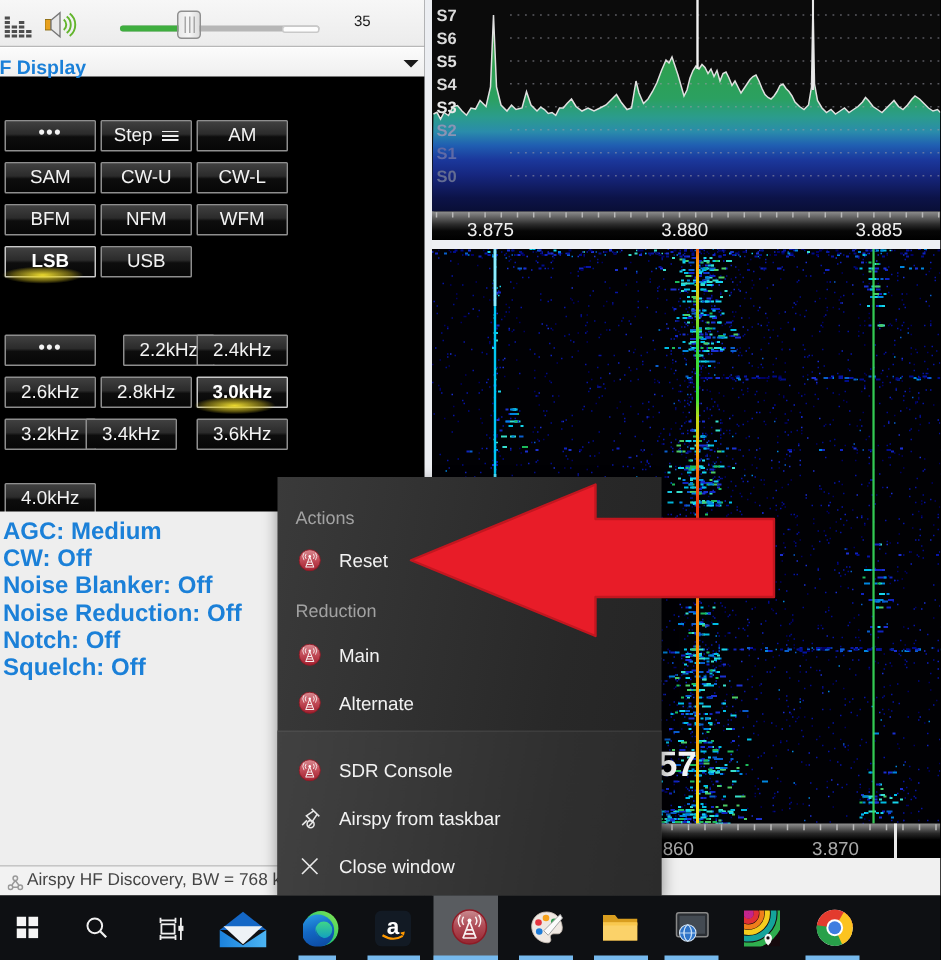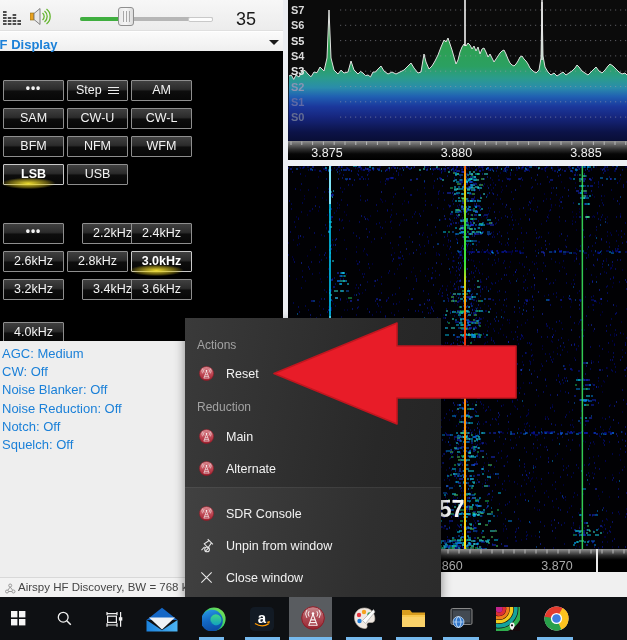--- a/index.html
+++ b/index.html
@@ -11,21 +11,21 @@
 .hdr{left:0;width:283px;background:linear-gradient(#fbfbfb,#efefef);border-top:1px solid #fff}
 .hdr .t{position:absolute;left:2px;color:#1b80d8;font-weight:bold;font-size:13px}
 .caret{position:absolute;left:269px;width:0;height:0;border-left:5px solid transparent;border-right:5px solid transparent}
 .cdown{border-top:5px solid #1a1a1a}
 .cup{border-bottom:5px solid #1a1a1a}
 .btn{position:absolute;width:61px;height:21px;border:1px solid #8e8e8e;border-radius:1px;
  background:linear-gradient(#404040 0%,#2b2b2b 44%,#0d0d0d 54%,#070707 100%);
  color:#f3f3f3;font-size:12.5px;text-align:center;line-height:19px}
 .btn.sel{font-weight:bold;color:#fff;border-color:#c8c8c8}
 .glow{position:absolute;width:70px;height:16px;background:radial-gradient(ellipse 50% 46% at 42% 40%,rgba(240,222,48,.98),rgba(196,176,28,.45) 55%,rgba(120,108,12,0) 78%);pointer-events:none}
-.binfo{position:absolute;left:2px;color:#1b80d8;font-weight:normal;font-size:13px;white-space:nowrap}
+.binfo{position:absolute;left:2px;color:#1b80d8;font-weight:bold;font-size:16px;white-space:nowrap}
 #infoarea{left:0;top:341px;width:283px;height:236px;background:#eeeeee}
 #statusl{left:0;top:577px;width:283px;height:20px;background:#f2f2f2;border-top:1px solid #d8d8d8;color:#454545;font-size:11.5px;line-height:19px;white-space:nowrap}
 
 #vsep{left:283px;top:0;width:6px;height:597px;background:#eceef2}
 #spec{left:288px;top:0;width:339px;height:160px}
 #split{left:288px;top:160px;width:339px;height:6px;background:#eef0f4}
 #wfall{left:288px;top:166px;width:339px;height:406px}
 #statusr{left:288px;top:572px;width:339px;height:25px;background:#f0f0f0}
 .sl{font-size:11px;font-weight:bold;font-family:"Liberation Sans",sans-serif}
 .gd{stroke:#9a9aa6;stroke-width:1;stroke-dasharray:1.2 3.8;opacity:.55}
@@ -72,21 +72,21 @@
 <path d="M14.5 4 a7 7 0 0 1 0 11" fill="none" stroke="#63b52d" stroke-width="1.3"></path>
 <path d="M16.5 2 a9.5 9.5 0 0 1 0 15" fill="none" stroke="#63b52d" stroke-width="1.3"></path>
       </svg>
   <div class="abs" style="left:80px;top:17px;width:133px;height:4px;background:#b6b6b6;border-radius:2px"></div>
   <div class="abs" style="left:80px;top:17px;width:44px;height:4px;background:#3fae3f;border-radius:2px"></div>
   <div class="abs" style="left:188px;top:16.5px;width:25px;height:5px;background:#fdfdfd;border:1px solid #c9c9c9;border-radius:2px"></div>
   <div class="abs" style="left:118px;top:7px;width:16px;height:19px;background:linear-gradient(90deg,#e9e9e9,#f6f6f6 50%,#dcdcdc);border:1px solid #8f8f8f;border-radius:3px"></div>
   <div class="abs" style="left:122.5px;top:11px;width:1px;height:11px;background:#a8a8a8"></div>
   <div class="abs" style="left:125.5px;top:11px;width:1px;height:11px;background:#a8a8a8"></div>
   <div class="abs" style="left:128.5px;top:11px;width:1px;height:11px;background:#a8a8a8"></div>
-  <div class="abs" style="left:236px;top:9px;font-size:18px;color:#1a1a1a">35</div>
+  <div class="abs" style="left:236px;top:9px;font-size:10px;color:#1a1a1a">35</div>
 </div>
 <div class="abs hdr" style="top:31px;height:20px">
       <span class="t" style="top:5px;left:-4px">IF Display</span>
       <span class="caret cdown" style="top:8px"></span>
     </div>
 <div class="btn" style="left:3px;top:80px"><span style="letter-spacing:1px;font-weight:bold;font-size:12px;position:relative;top:-2px">•••</span></div>
 <div class="btn" style="left:67px;top:80px">Step <span style="display:inline-block;width:11px;height:7.5px;margin-left:3px;background:repeating-linear-gradient(#ececec 0 1.1px,transparent 1.1px 2.9px)"></span></div>
 <div class="btn" style="left:131px;top:80px">AM</div>
 <div class="btn" style="left:3px;top:108px">SAM</div>
 <div class="btn" style="left:67px;top:108px">CW-U</div>
@@ -99,21 +99,21 @@
 <div class="btn" style="left:67px;top:164px">USB</div>
 
 <div class="btn" style="left:3px;top:223px"><span style="letter-spacing:1px;font-weight:bold;font-size:12px;position:relative;top:-2px">•••</span></div>
 <div class="btn" style="left:82px;top:223px">2.2kHz</div>
 <div class="btn" style="left:131px;top:223px">2.4kHz</div>
 <div class="btn" style="left:3px;top:251px">2.6kHz</div>
 <div class="btn" style="left:67px;top:251px">2.8kHz</div>
 <div class="btn sel" style="left:131px;top:251px">3.0kHz</div>
 <div class="glow" style="left:127px;top:264px"></div>
 <div class="btn" style="left:3px;top:279px">3.2kHz</div>
-<div class="btn" style="left:82px;top:279px">3.4kHz</div>
+<div class="btn" style="left:57px;top:279px">3.4kHz</div>
 <div class="btn" style="left:131px;top:279px">3.6kHz</div>
 <div class="btn" style="left:3px;top:322px">4.0kHz</div>
 
 <div class="abs" id="infoarea">
 <div class="binfo" style="top:5.0px">AGC: Medium</div>
 <div class="binfo" style="top:23.2px">CW: Off</div>
 <div class="binfo" style="top:41.4px">Noise Blanker: Off</div>
 <div class="binfo" style="top:59.6px">Noise Reduction: Off</div>
 <div class="binfo" style="top:77.8px">Notch: Off</div>
 <div class="binfo" style="top:96.0px">Squelch: Off</div>
@@ -404,21 +404,21 @@
     <div class="jitem" style="top:506.5px">SDR Console</div>
     <svg class="jicon" style="top:538px" width="16" height="16" viewBox="0 0 16 16">
 <g stroke="#e8e8e8" stroke-width="1.1" fill="none">
 <path d="M9.3 1.2 L14.8 6.7"></path>
 <path d="M10.8 2.7 L5.6 6.3 L9.7 10.4 L13.3 5.2"></path>
 <path d="M6 9.5 L2.6 12.9"></path>
 <circle cx="8.6" cy="12.2" r="2.5"></circle>
 <path d="M6.9 14 L10.4 10.5"></path>
 </g>
     </svg>
-    <div class="jitem" style="top:538.5px">Unpin from window</div>
+    <div class="jitem" style="top:538.5px">Airspy from taskbar</div>
     <svg class="jicon" style="top:570px" width="16" height="16" viewBox="0 0 16 16">
 <path d="M2.5 2.5 L13.5 13.5 M13.5 2.5 L2.5 13.5" stroke="#e8e8e8" stroke-width="1.2"></path>
     </svg>
     <div class="jitem" style="top:570.5px">Close window</div>
 <svg class="abs" style="left:265px;top:315px" width="262" height="118" viewBox="0 0 262 118">
  <polygon points="9,58.5 132,8 132,31 251,31 251,83 132,83 132,109" fill="#e81c28" stroke="#c2161f" stroke-width="1.6" stroke-linejoin="round"></polygon>
 </svg>
 <div class="abs" id="tbar"></div>
 <div class="abs" id="sdrbg"></div>
 <svg class="ticon" style="left:11px;top:611px" width="15" height="15">

